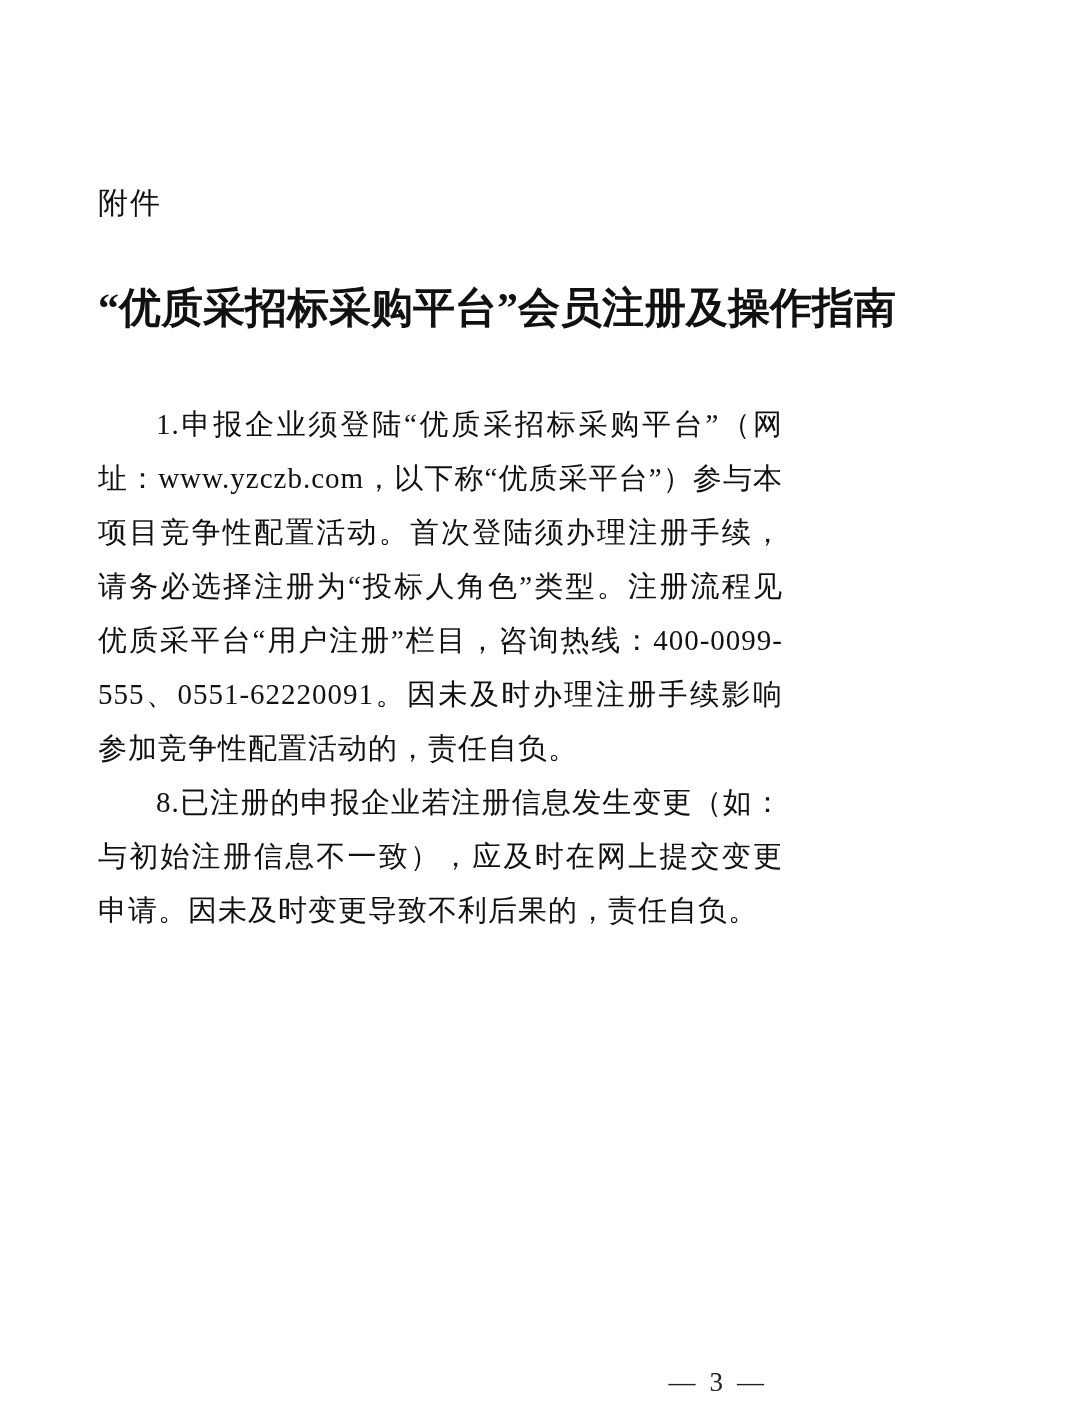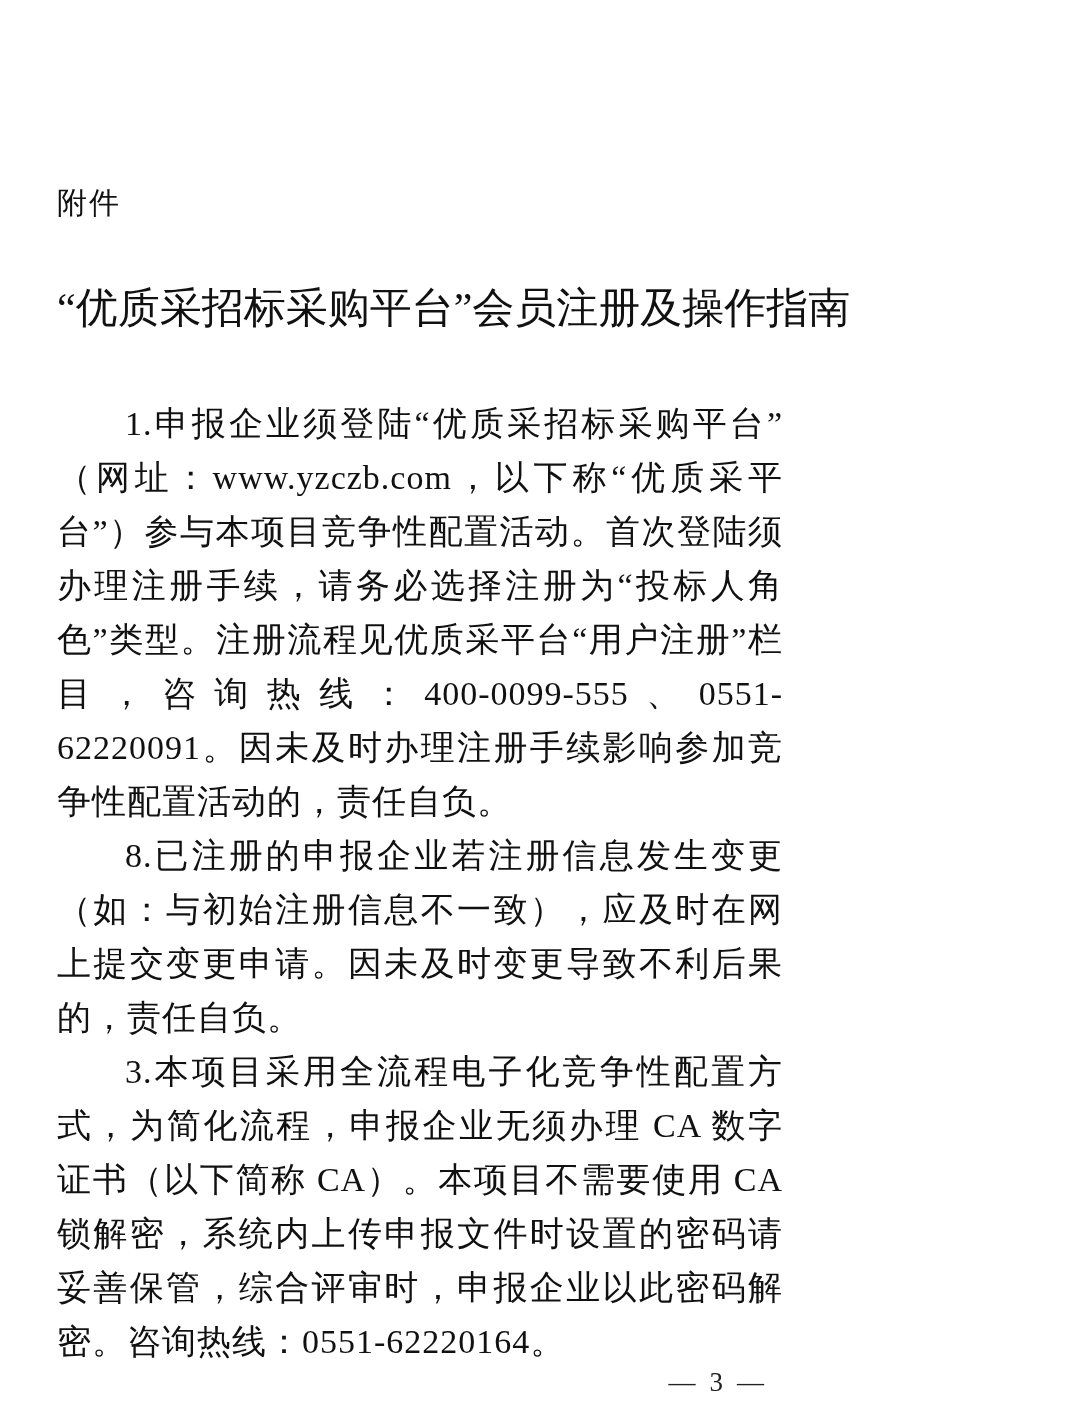--- a/index.html
+++ b/index.html
@@ -12,45 +12,45 @@
     height: 1427px;
     overflow: hidden;
     font-family: "Liberation Serif", "DejaVu Serif", serif;
     color: #111111;
   }
   .page {
     position: relative;
     width: 916px;
     height: 1427px;
     box-sizing: border-box;
-    padding: 185px 133px 0 57px;
+    padding: 185px 133px 0 98px;
     background: #ffffff;
   }
   .attachment-label {
     font-size: 30px;
     line-height: 36px;
     font-weight: 500;
     letter-spacing: 2px;
     text-align: left;
   }
   .doc-title {
     margin: 60px 0 0 0;
     font-size: 42px;
     line-height: 54px;
-    font-weight: normal;
+    font-weight: bold;
     text-align: center;
     letter-spacing: 0px;
     white-space: nowrap;
   }
   .body-text {
     margin-top: 62px;
   }
   .body-para {
     margin: 0;
-    font-size: 34px;
+    font-size: 29px;
     line-height: 54px;
     text-indent: 2em;
     text-align: justify;
     text-justify: inter-character;
     letter-spacing: 1px;
   }
   .footer {
     position: absolute;
     top: 1366px;
     right: 152px;
@@ -67,21 +67,20 @@
 
 <div class="page">
 
   <div class="attachment-label">附件</div>
 
   <h1 class="doc-title">“优质采招标采购平台”会员注册及操作指南</h1>
 
   <div class="body-text">
     <p class="body-para">1.申报企业须登陆“优质采招标采购平台”（网址：www.yzczb.com，以下称“优质采平台”）参与本项目竞争性配置活动。首次登陆须办理注册手续，请务必选择注册为“投标人角色”类型。注册流程见优质采平台“用户注册”栏目，咨询热线：400-0099-555、0551-62220091。因未及时办理注册手续影响参加竞争性配置活动的，责任自负。</p>
     <p class="body-para">8.已注册的申报企业若注册信息发生变更（如：与初始注册信息不一致），应及时在网上提交变更申请。因未及时变更导致不利后果的，责任自负。</p>
-    <p class="body-para">3.本项目采用全流程电子化竞争性配置方式，为简化流程，申报企业无须办理 CA 数字证书（以下简称 CA）。本项目不需要使用 CA 锁解密，系统内上传申报文件时设置的密码请妥善保管，综合评审时，申报企业以此密码解密。咨询热线：0551-62220164。</p>
   </div>
 
   <div class="footer">
     <span>—</span>
     <span>3</span>
     <span>—</span>
   </div>
 
 </div>
 

